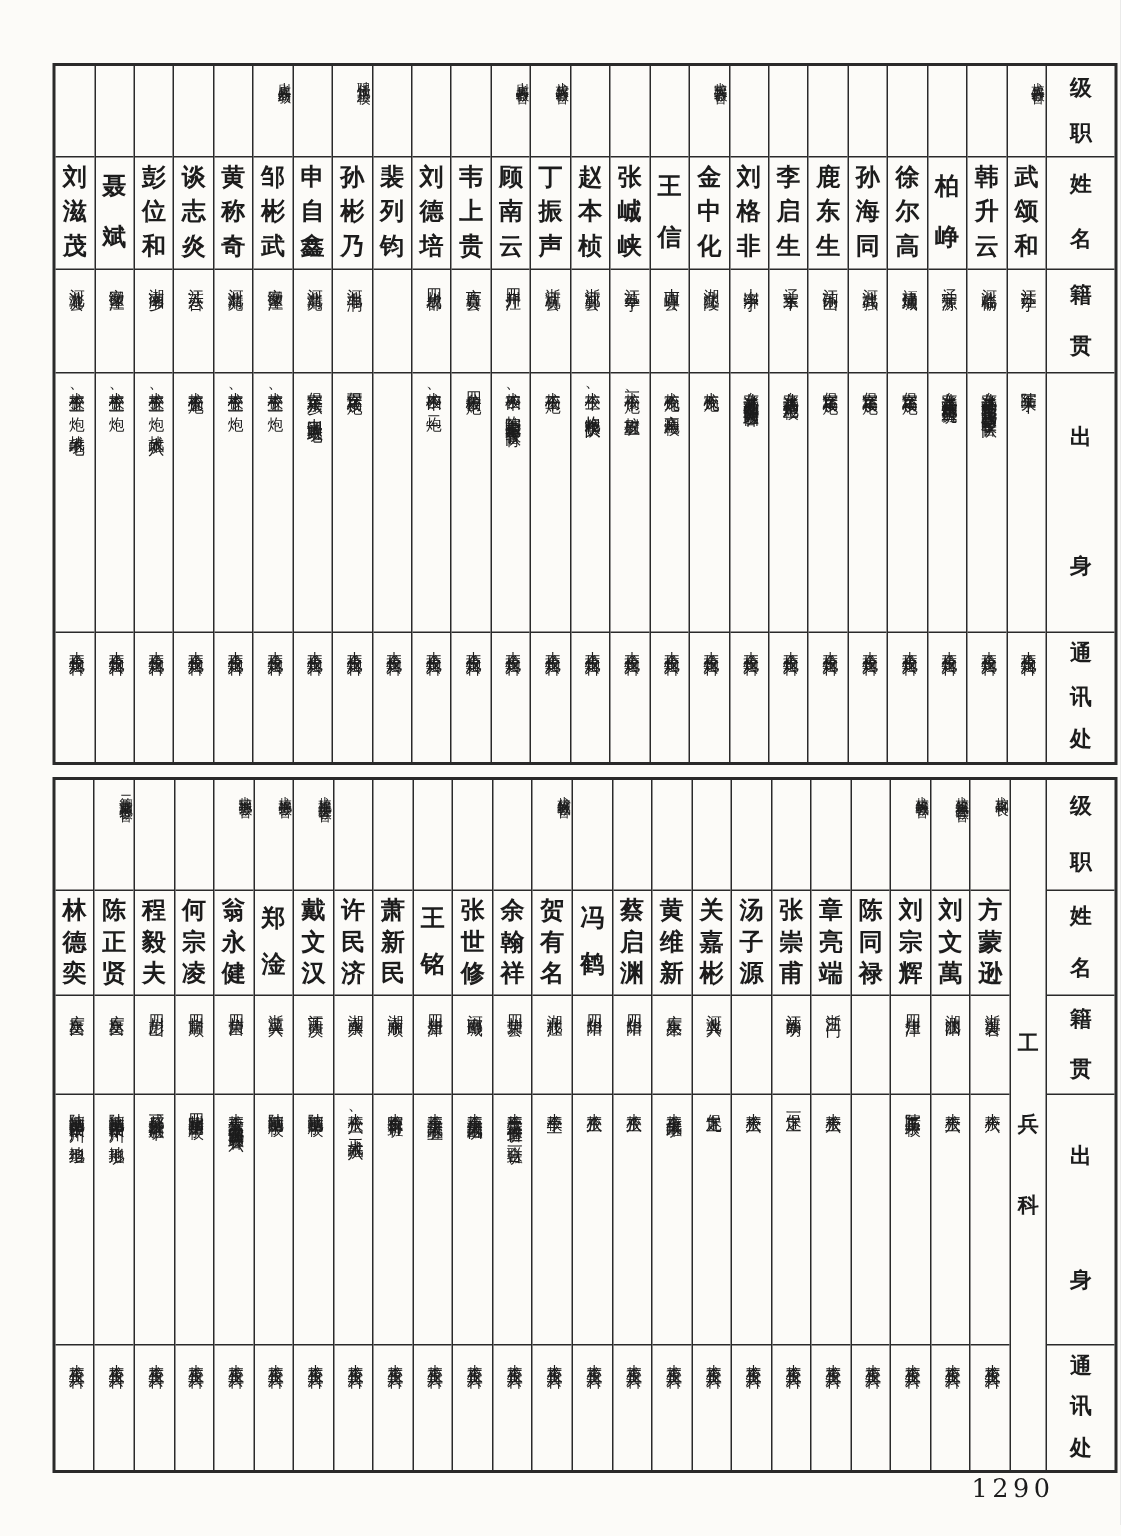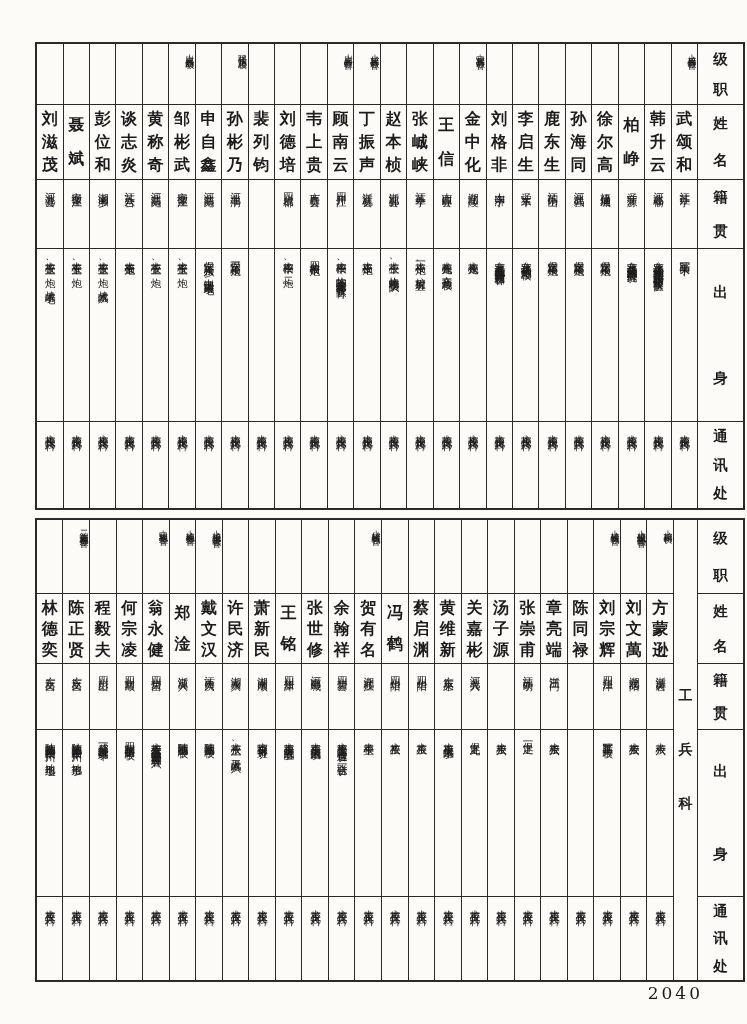--- a/index.html
+++ b/index.html
@@ -933,14 +933,14 @@
           <div class="vtext small">广东文昌</div>
         </div>
         <div class="cell r3">
           <div class="vtext small bgtext">陆地测量学校十四广州　地形组</div>
         </div>
         <div class="cell r4">
           <div class="vtext small">本校工兵科</div>
         </div>
       </div>
     </div>
-  <div class="page-number">2040</div>
+  <div class="page-number">1290</div>
 </div>
 
 </body></html>

